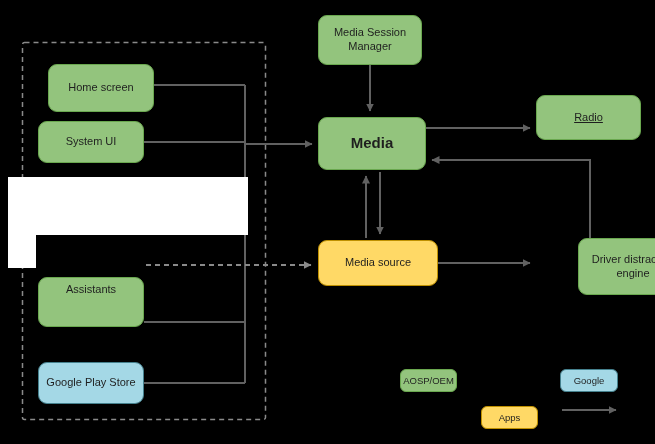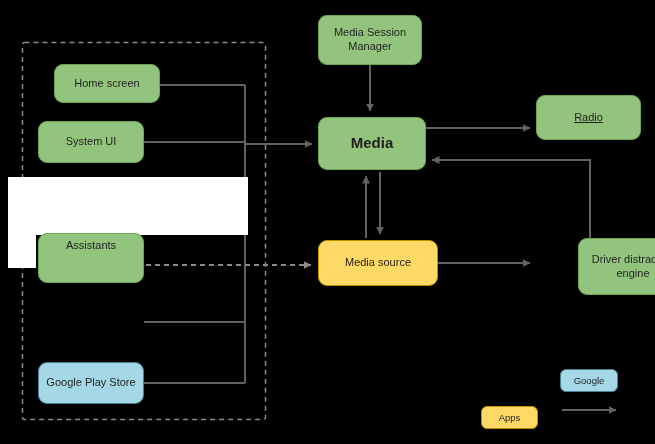--- a/index.html
+++ b/index.html
@@ -19,21 +19,21 @@
     text-align:center;
     font-size:11px;color:#1f1f1f;
     padding:3px 6px;
     line-height:1.25;
   }
   .green{background:var(--green-fill,#93c47d);border:1.5px solid var(--green-border,#6aa84f);}
   .yellow{background:var(--yellow-fill,#ffd966);border:1.5px solid var(--yellow-border,#bf9000);}
   .blue{background:var(--blue-fill,#a4d8e6);border:1.5px solid var(--blue-border,#45818e);}
   .white-block{position:absolute;background:#ffffff;}
   .media-title{font-weight:bold;font-size:15px;}
-  .assistants-box{flex-direction:column;justify-content:flex-start;padding-top:5px;}
+  .assistants-box{flex-direction:column;justify-content:flex-start;padding-top:5px;margin-top:44px;}
   .chip{
     margin-top:4px;
     width:88px;height:18px;
     border-radius:5px;
     display:flex;align-items:center;justify-content:center;
     font-size:9px;
   }
   .legend-box{font-size:9.5px;border-radius:6px;}
   .line{stroke:var(--line-color,#616161);stroke-width:2;fill:none;}
   .dash{stroke:var(--dash-color,#8a8a8a);stroke-width:2;fill:none;stroke-dasharray:5 4;}
@@ -77,21 +77,21 @@
 
     <path class="dash" d="M146,265 H311" marker-end="url(#ahd)"></path>
 
     <path class="dash" d="M487,410 H533" marker-end="url(#ahd)"></path>
     <path class="line" d="M562,410 H616" marker-end="url(#ah)"></path>
   </svg>
 
   <div class="white-block" style="left:8px;top:177px;width:240px;height:58px;"></div>
   <div class="white-block" style="left:8px;top:235px;width:28px;height:33px;"></div>
 
-  <div class="node green" style="left:54px;top:64px;width:106px;height:39px;">
+  <div class="node green" style="left:48px;top:64px;width:106px;height:48px;">
     <span>Home screen</span>
   </div>
 
   <div class="node green" style="left:38px;top:121px;width:106px;height:42px;">
     <span>System UI</span>
   </div>
 
   <div class="node green assistants-box" style="left:38px;top:233px;width:106px;height:50px;">
     <span>Assistants</span>
   </div>
@@ -114,20 +114,23 @@
   </div>
 
   <div class="node green" style="left:536px;top:95px;width:105px;height:45px;text-decoration:underline;">
     <span>Radio</span>
   </div>
 
   <div class="node green" style="left:536px;top:238px;width:110px;height:57px;margin-left:42px;">
     <span>Driver distraction engine</span>
   </div>
 
+  <div class="node green legend-box" style="left:400px;top:369px;width:57px;height:23px;">
+    <span>AOSP/OEM</span>
+  </div>
 
   <div class="node yellow legend-box" style="left:481px;top:369px;width:57px;height:23px;margin-top:37px;">
     <span>Apps</span>
   </div>
 
   <div class="node blue legend-box" style="left:560px;top:369px;width:58px;height:23px;">
     <span>Google</span>
   </div>
 
 </div>

